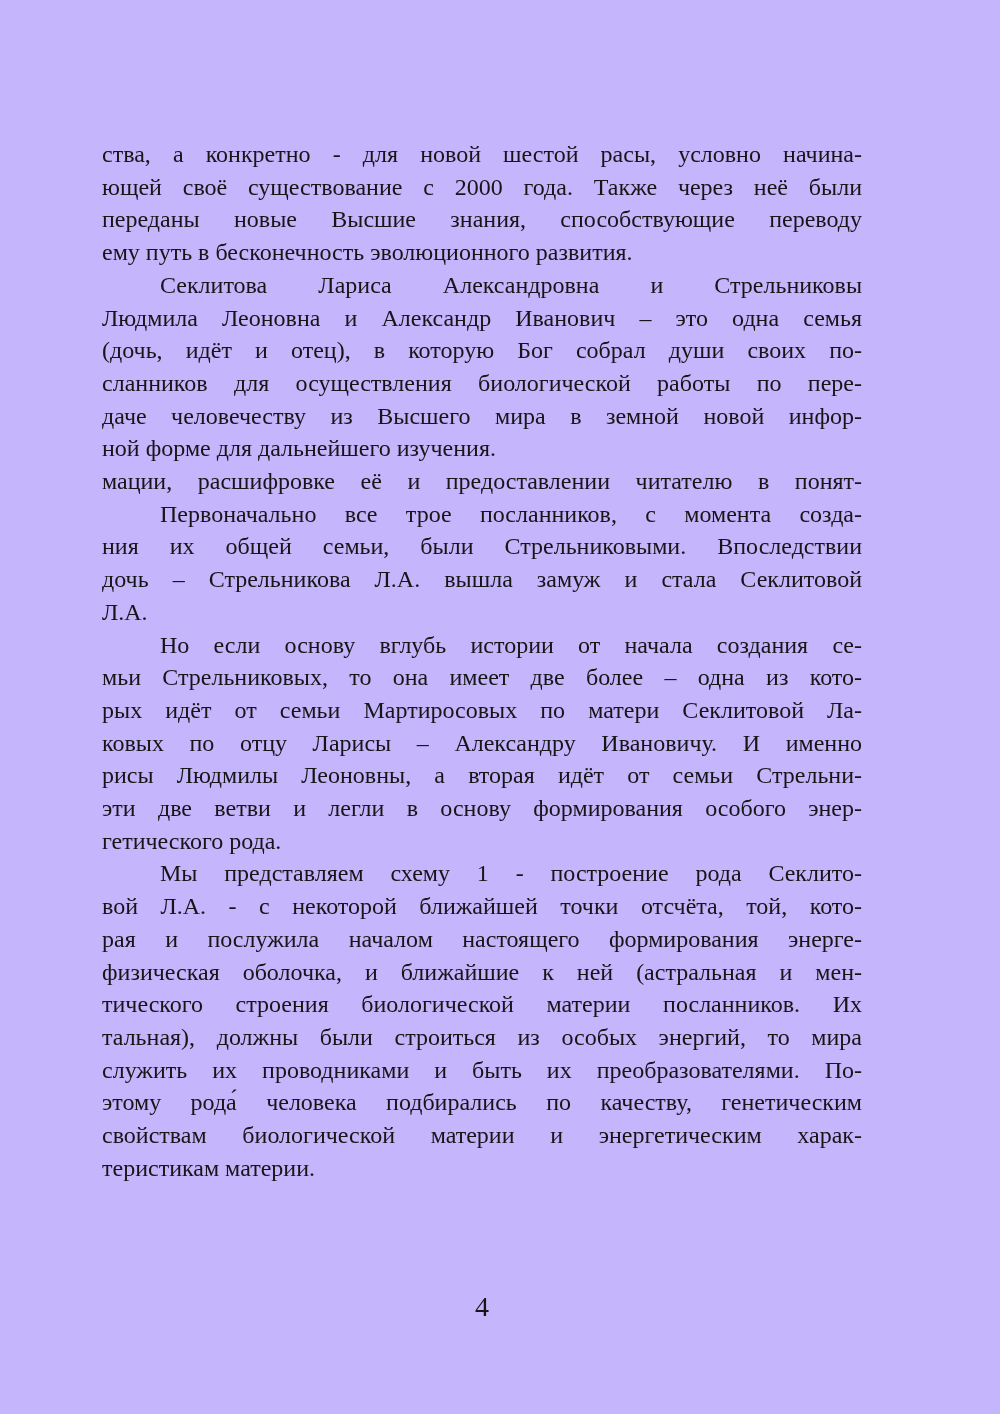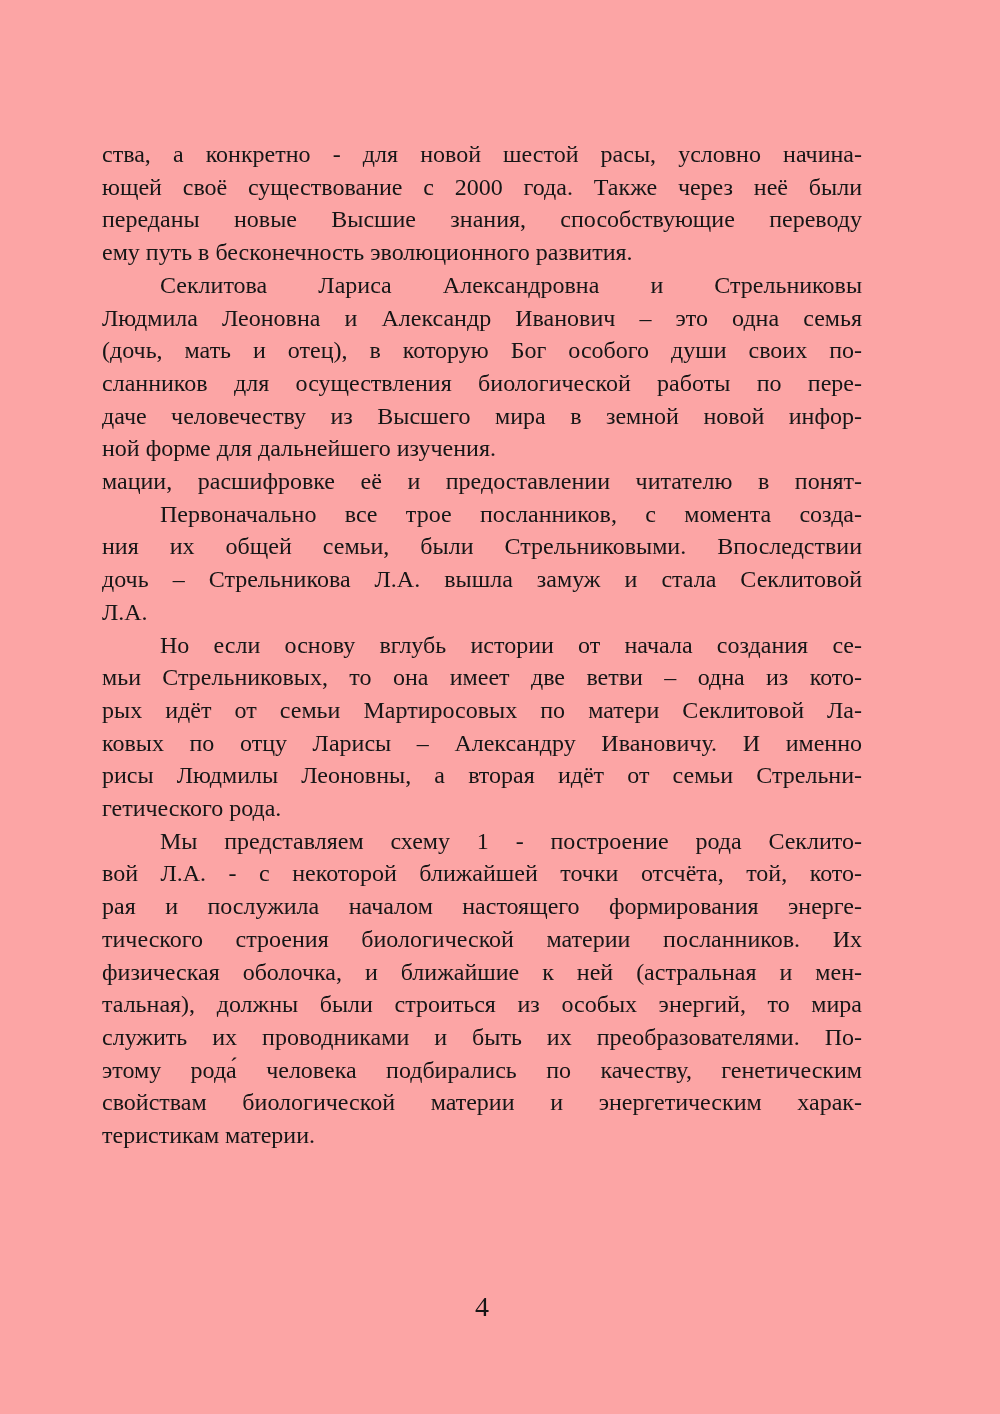--- a/index.html
+++ b/index.html
@@ -5,21 +5,21 @@
   html, body {
     margin: 0;
     padding: 0;
     background: #ffffff;
   }
   .page {
     position: relative;
     width: 1000px;
     height: 1414px;
     margin: 0 auto;
-    background: #fca5a5;
+    background: #c4b5fd;
     overflow: hidden;
     font-family: "Liberation Serif", "DejaVu Serif", serif;
   }
   .text-block {
     position: absolute;
     left: 102px;
     top: 138px;
     width: 760px;
     font-size: 24px;
     line-height: 32.7px;
@@ -56,46 +56,47 @@
   <div class="text-block" id="text-block">
       <div class="paragraph">
         <div class="line first">ства, а конкретно - для новой шестой расы, условно начина-</div>
         <div class="line">ющей своё существование с 2000 года. Также через неё были</div>
         <div class="line">переданы новые Высшие знания, способствующие переводу</div>
         <div class="line last">ему путь в бесконечность эволюционного развития.</div>
       </div>
       <div class="paragraph indent">
         <div class="line first">Секлитова Лариса Александровна и Стрельниковы</div>
         <div class="line">Людмила Леоновна и Александр Иванович – это одна семья</div>
-        <div class="line">(дочь, мать и отец), в которую Бог особого души своих по-</div>
+        <div class="line">(дочь, идёт и отец), в которую Бог собрал души своих по-</div>
         <div class="line">сланников для осуществления биологической работы по пере-</div>
         <div class="line">даче человечеству из Высшего мира в земной новой инфор-</div>
         <div class="line last">ной форме для дальнейшего изучения.</div>
         <div class="line">мации, расшифровке её и предоставлении читателю в понят-</div>
       </div>
       <div class="paragraph indent">
         <div class="line first">Первоначально все трое посланников, с момента созда-</div>
         <div class="line">ния их общей семьи, были Стрельниковыми. Впоследствии</div>
         <div class="line">дочь – Стрельникова Л.А. вышла замуж и стала Секлитовой</div>
         <div class="line last">Л.А.</div>
       </div>
       <div class="paragraph indent">
         <div class="line first">Но если основу вглубь истории от начала создания се-</div>
-        <div class="line">мьи Стрельниковых, то она имеет две ветви – одна из кото-</div>
+        <div class="line">мьи Стрельниковых, то она имеет две более – одна из кото-</div>
         <div class="line">рых идёт от семьи Мартиросовых по матери Секлитовой Ла-</div>
         <div class="line">ковых по отцу Ларисы – Александру Ивановичу. И именно</div>
         <div class="line">рисы Людмилы Леоновны, а вторая идёт от семьи Стрельни-</div>
+        <div class="line">эти две ветви и легли в основу формирования особого энер-</div>
         <div class="line last">гетического рода.</div>
       </div>
       <div class="paragraph indent">
         <div class="line first">Мы представляем схему 1 - построение рода Секлито-</div>
         <div class="line">вой Л.А. - с некоторой ближайшей точки отсчёта, той, кото-</div>
         <div class="line">рая и послужила началом настоящего формирования энерге-</div>
+        <div class="line">физическая оболочка, и ближайшие к ней (астральная и мен-</div>
         <div class="line">тического строения биологической материи посланников. Их</div>
-        <div class="line">физическая оболочка, и ближайшие к ней (астральная и мен-</div>
         <div class="line">тальная), должны были строиться из особых энергий, то мира</div>
         <div class="line">служить их проводниками и быть их преобразователями. По-</div>
         <div class="line">этому рода́ человека подбирались по качеству, генетическим</div>
         <div class="line">свойствам биологической материи и энергетическим харак-</div>
         <div class="line last">теристикам материи.</div>
       </div>
     </div>
   <div class="page-number">4</div>
 </div>
 

